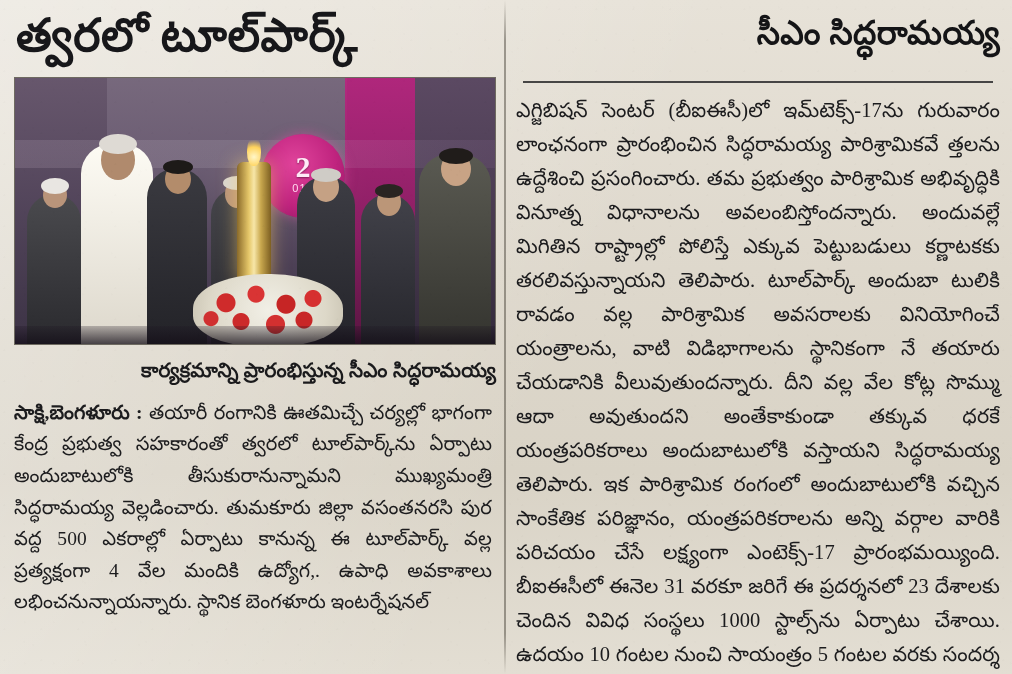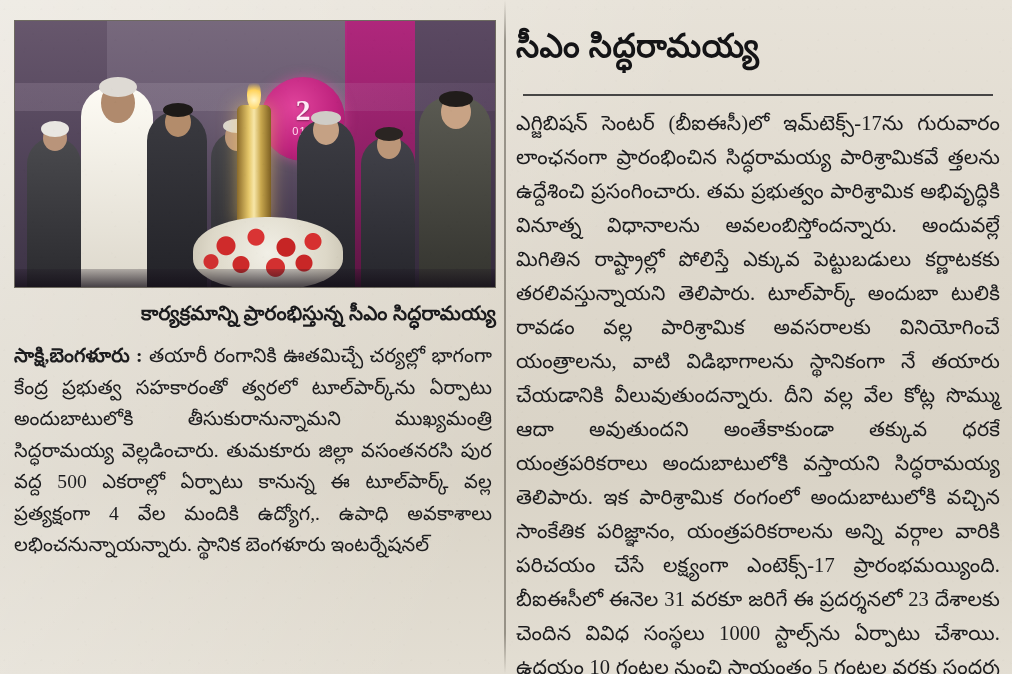--- a/index.html
+++ b/index.html
@@ -219,24 +219,24 @@
     left: 516px;
     top: 8px;
     width: 484px;
     height: 660px;
   }
   #sub-headline {
     font-family: "Liberation Serif", serif;
     font-weight: bold;
     font-size: 33px;
     color: #141416;
-    text-align: left;
+    text-align: right;
     line-height: 1.2;
     letter-spacing: .4px;
-    margin-top: 19px;
+    margin-top: 6px;
   }
   #rule {
     margin: 10px auto 10px;
     width: 470px;
     height: 2px;
     background: #2a2a2c;
     opacity: .85;
   }
   #right-body {
     font-family: "Liberation Serif", serif;
@@ -247,20 +247,21 @@
     letter-spacing: .1px;
   }
 </style>
 </head>
 <body>
 
 <div id="page">
 
   <div id="left-col">
 
+    <h1 id="headline">త్వరలో టూల్‌పార్క్</h1>
 
     <div id="photo-wrap">
       <div id="photo">
         <div class="panel" id="panel-left"></div>
         <div id="backdrop-lt"></div>
         <div class="panel" id="panel-magenta"></div>
         <div class="panel" id="panel-right"></div>
         <div id="stage-band"></div>
 
         <div id="logo-circle"></div>

